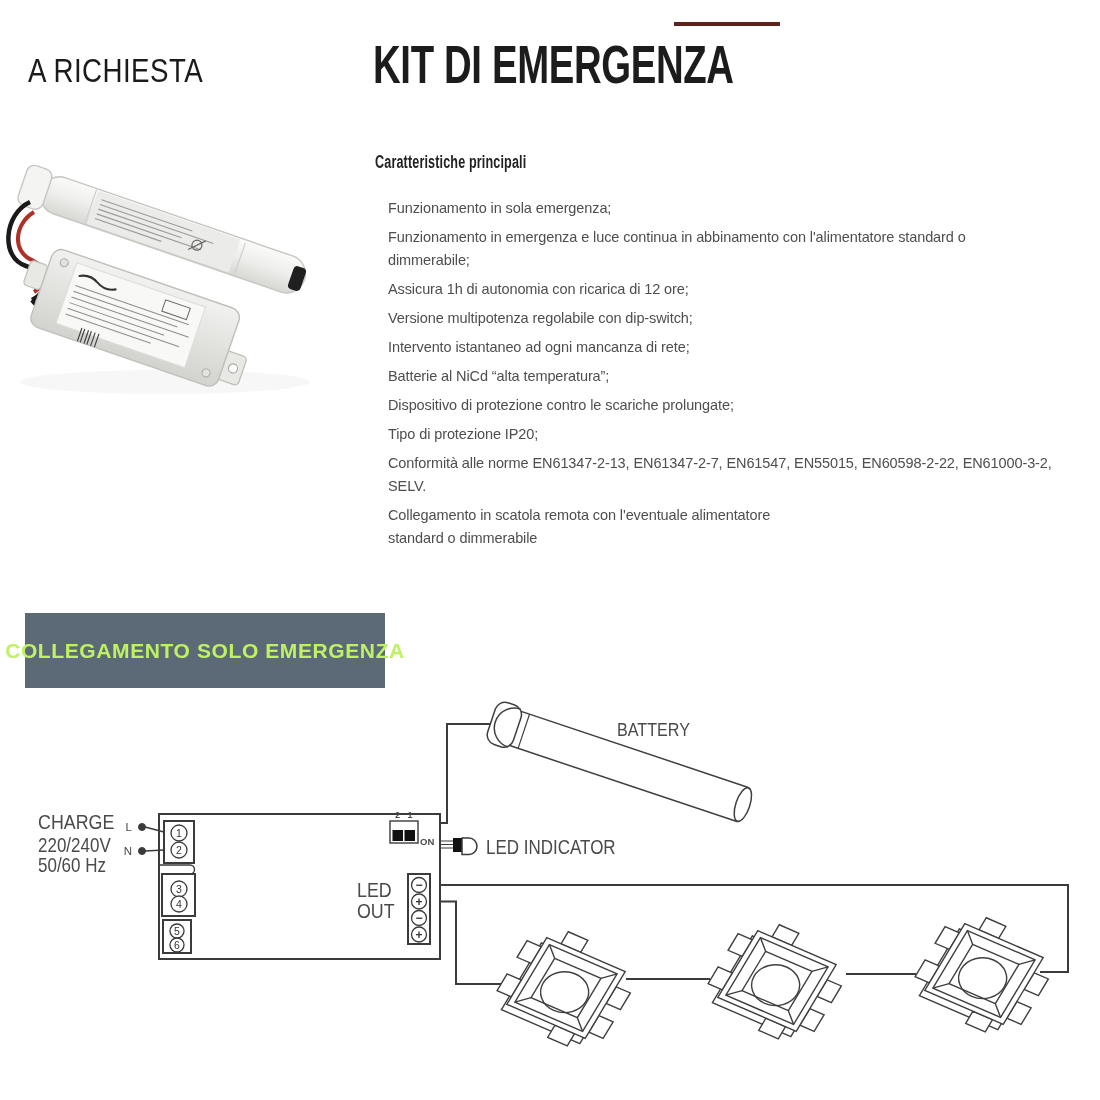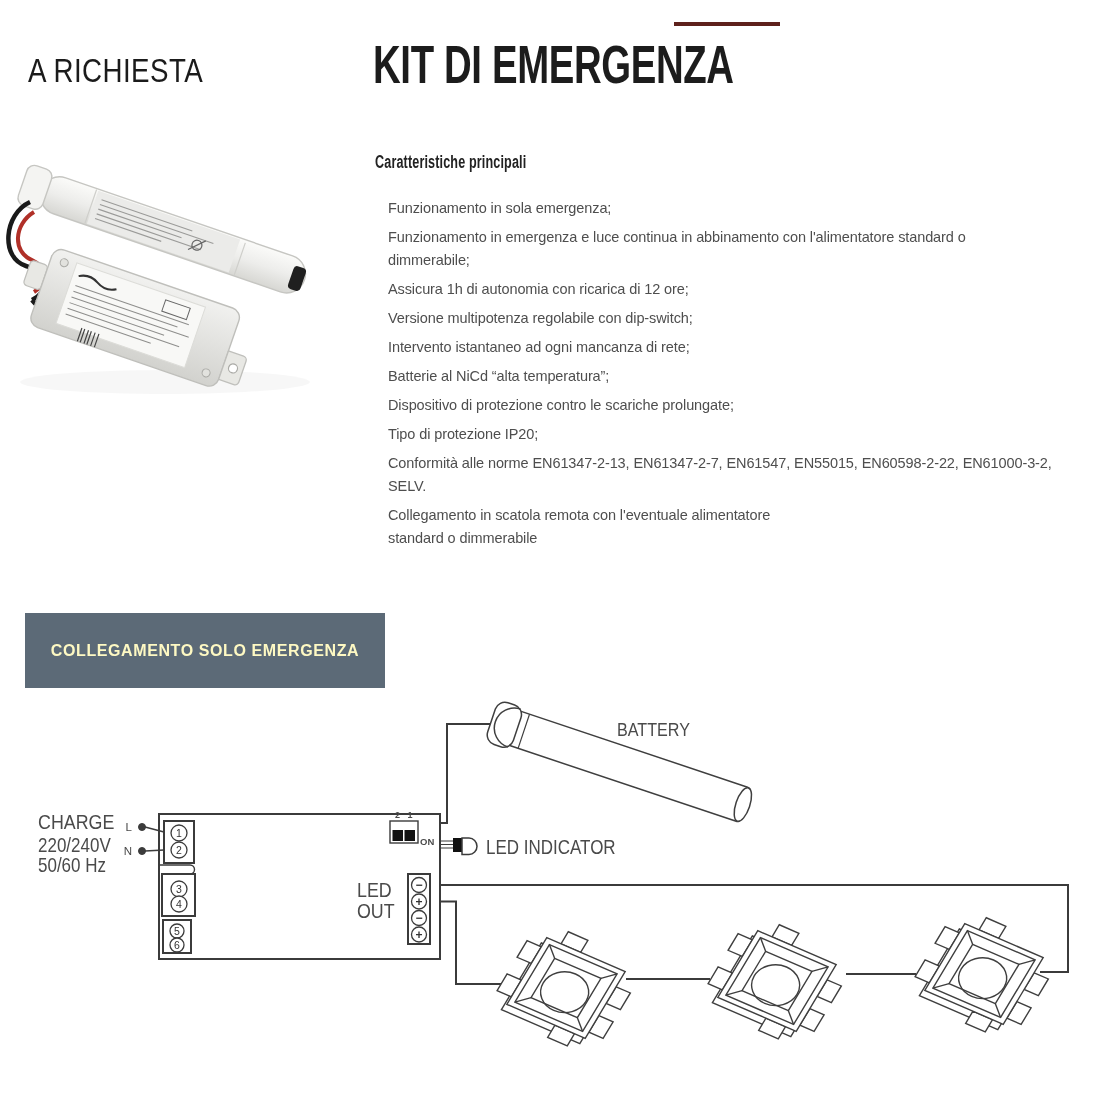--- a/index.html
+++ b/index.html
@@ -28,21 +28,21 @@
   .features ul{ margin:24px 0 0 0; padding:0 0 0 13px; list-style:none; width:740px; }
   .features li{
     font-size:14.5px; line-height:23px; color:#4e4e4e; margin:0 0 6px 0;
     white-space:pre-line; letter-spacing:-0.1px;
   }
   .section-label{
     position:absolute; left:25px; top:613px; width:360px; height:75px; background:#5c6a77;
     display:flex; align-items:center; justify-content:center;
   }
   .section-label span{
-    color:#fef9c3; font-weight:bold; font-size:16px; letter-spacing:0.6px; white-space:nowrap;
+    color:#bef264; font-weight:bold; font-size:21px; letter-spacing:0.6px; white-space:nowrap;
   }
   .diagram{ position:absolute; left:0px; top:690px; width:1100px; height:410px; }
   .diagram text{ font-family:"Liberation Sans", sans-serif; fill:#4a4a4a; }
   .diagram .tnum{ fill:#333333; font-size:10.5px; text-anchor:middle; }
   .diagram .tsym{ fill:#333333; font-size:12px; font-weight:bold; text-anchor:middle; }
   #fixture rect, #fixture circle, #fixture path { vector-effect:non-scaling-stroke; }
 </style>
 </head>
 <body>
 

